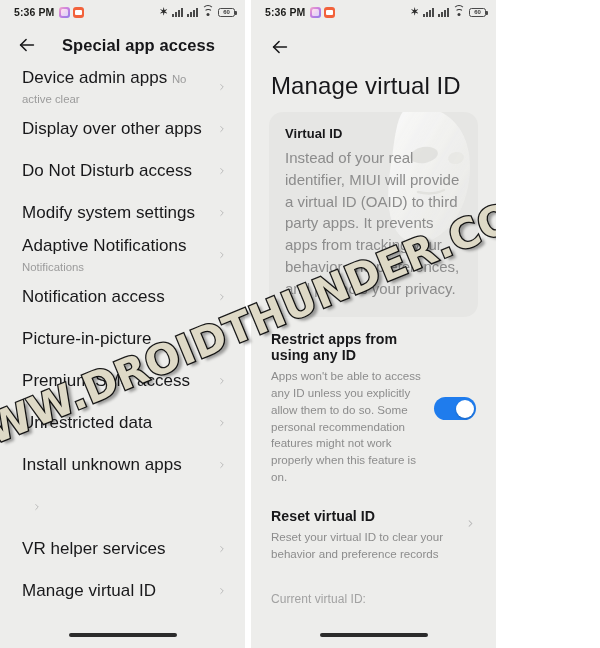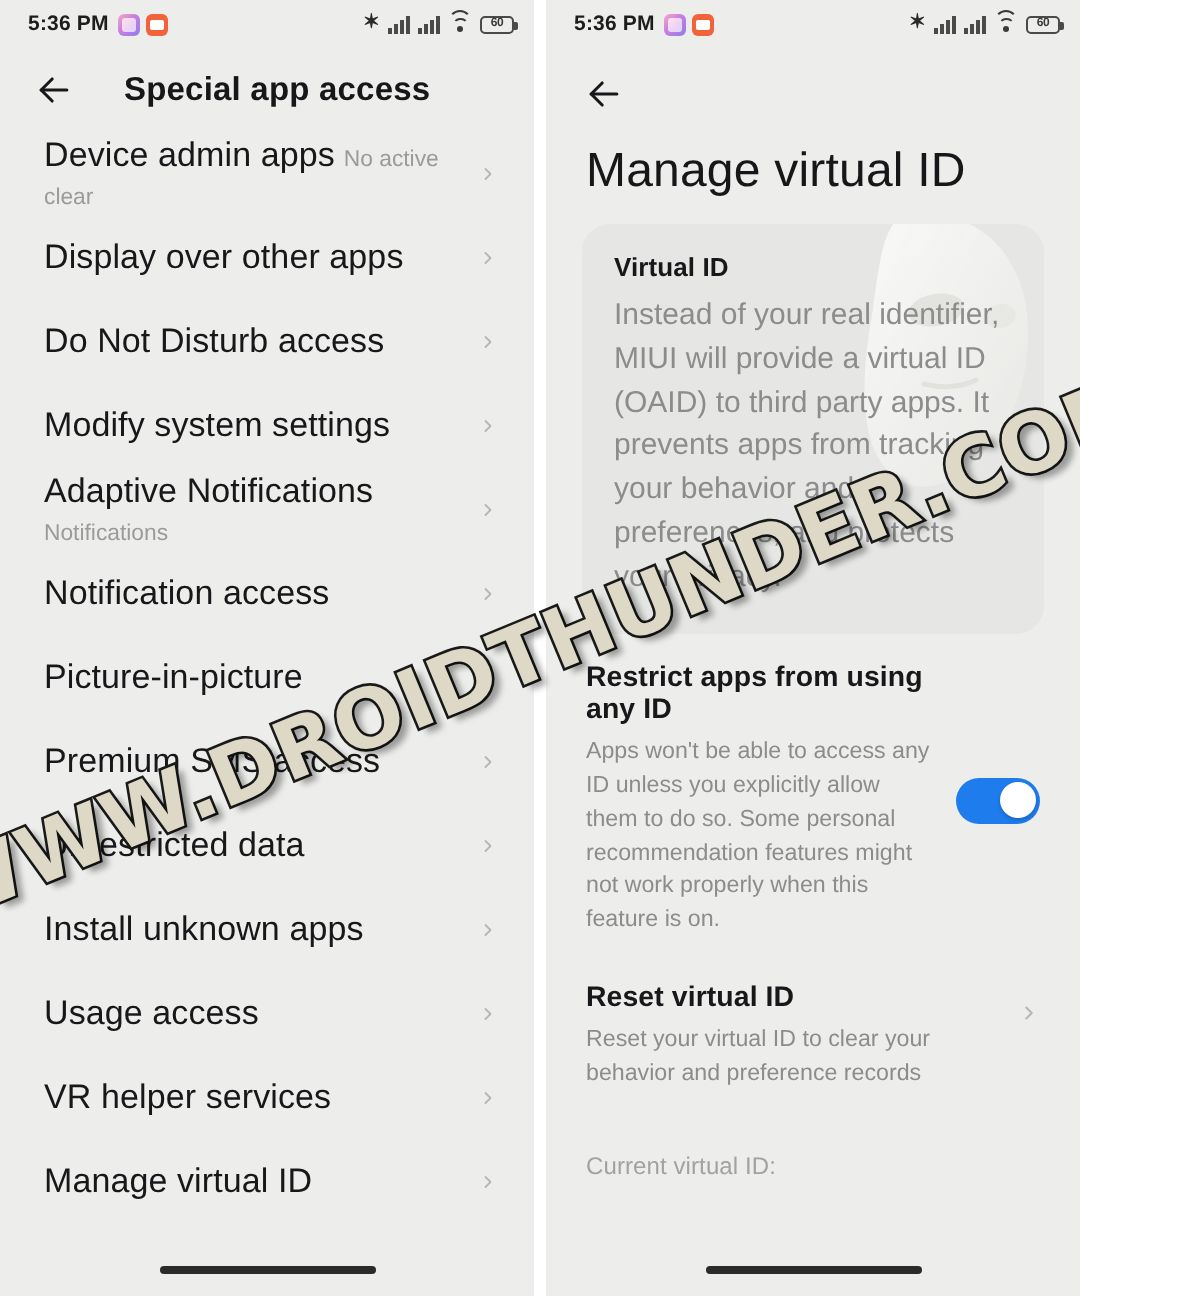--- a/index.html
+++ b/index.html
@@ -4,21 +4,21 @@
 <style>
   * { box-sizing: border-box; margin: 0; padding: 0; }
   html, body {
     width: 600px; height: 648px;
     background: #ffffff;
     font-family: "Liberation Sans", sans-serif;
     overflow: hidden;
   }
   .screens {
     position: relative;
-    width: 540px; height: 648px;
+    width: 496px; height: 648px;
     display: flex;
     background: #ffffff;
   }
   .phone {
     position: relative;
     width: 297px;
     height: 648px;
     background: #ededeb;
     overflow: hidden;
   }
@@ -331,21 +331,20 @@
       <div class="row">
         <span class="row-texts"><span class="row-title">Install unknown apps</span></span>
         <span class="chev">
             <svg width="10" height="10" viewBox="0 0 24 24" fill="none" stroke="#b6b6b6" stroke-width="2.2" stroke-linecap="round" stroke-linejoin="round">
               <path d="M9 18l6-6-6-6"></path>
             </svg>
           </span>
       </div>
 
       <div class="row">
-        <span class="row-texts"><span class="row-title">Usage access</span></span>
         <span class="chev">
             <svg width="10" height="10" viewBox="0 0 24 24" fill="none" stroke="#b6b6b6" stroke-width="2.2" stroke-linecap="round" stroke-linejoin="round">
               <path d="M9 18l6-6-6-6"></path>
             </svg>
           </span>
       </div>
 
       <div class="row">
         <span class="row-texts"><span class="row-title">VR helper services</span></span>
         <span class="chev">

